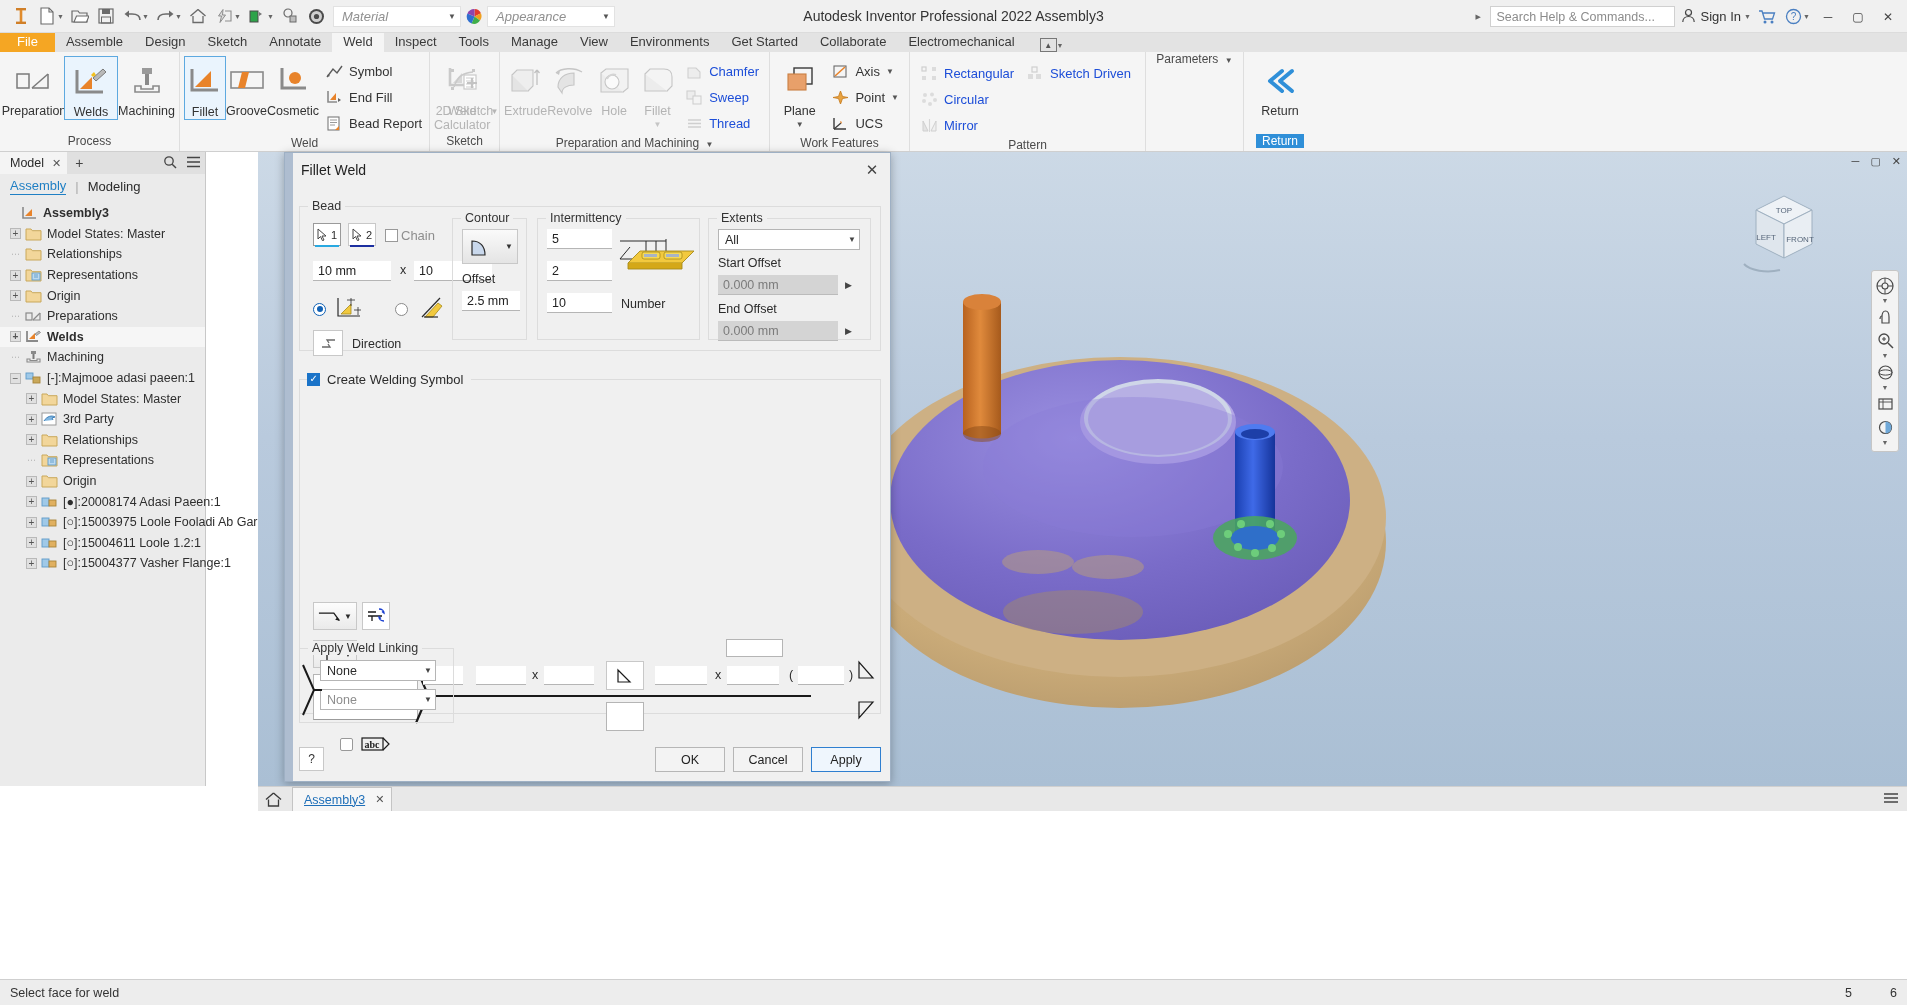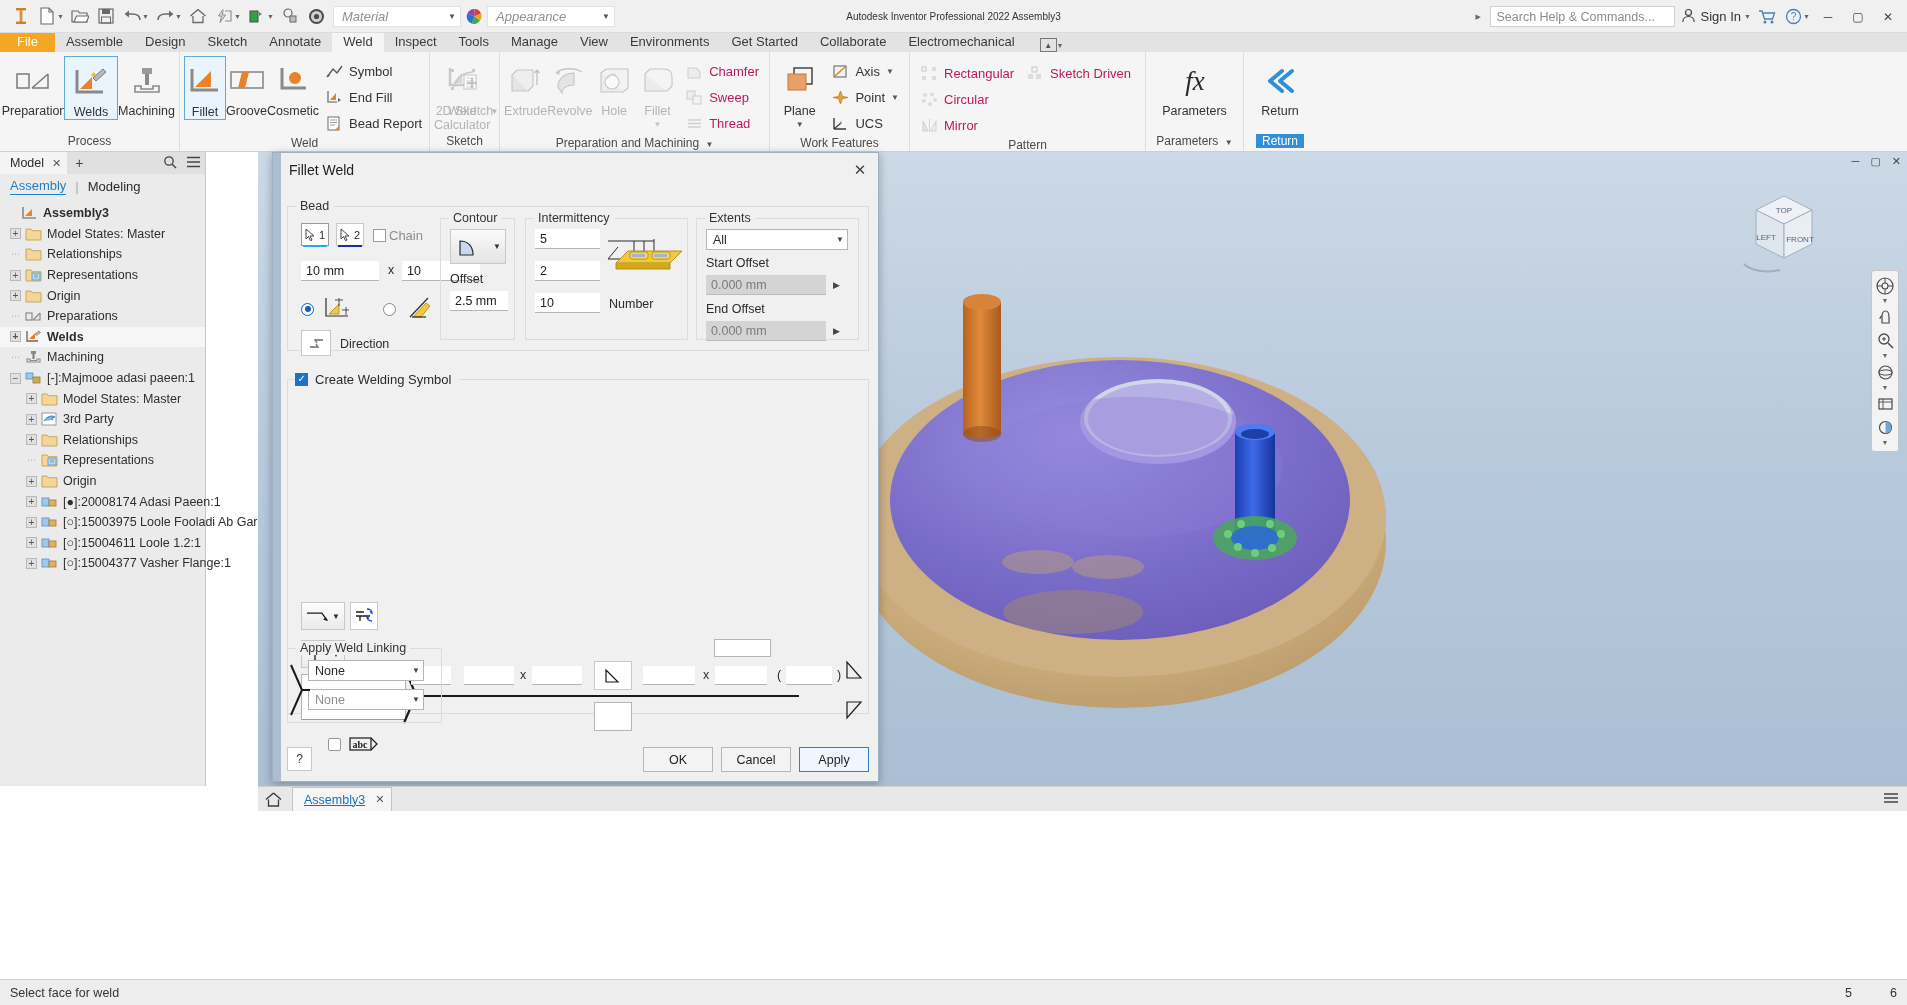--- a/index.html
+++ b/index.html
@@ -26,21 +26,21 @@
   .caret { font-size:7px; color:#666; margin-left:-3px; margin-right:2px; width:8px;}
   .combo-flat {
     height:21px; background:#fff; border:1px solid #e2e2e2;
     display:flex; align-items:center; padding:0 4px 0 8px;
     font-style:italic; color:#909090; font-size:13px;
   }
   .combo-flat .cv { flex:1; }
   .combo-flat .ca { font-size:8px; color:#555; font-style:normal;}
   #apptitle {
     position:absolute; left:50%; transform:translateX(-50%);
-    font-size:10px; color:#333; white-space:nowrap;
+    font-size:14px; color:#333; white-space:nowrap;
   }
   #title-right {
     position:absolute; right:0; top:0; height:33px;
     display:flex; align-items:center;
   }
   #searchbox {
     width:185px; height:21px; border:1px solid #d0d0d0; background:#fff;
     font-size:12.5px; color:#8c8c8c; padding:0 6px;
     display:flex; align-items:center;
   }
@@ -69,21 +69,21 @@
   .panel-title { height:17px; font-size:12px; color:#4a4a4a; text-align:center; line-height:15px;}
   .bigbtn {
     width:60px; display:flex; flex-direction:column; align-items:center;
     padding-top:4px; font-size:12.5px; color:#333; gap:2px;
   }
   .bigbtn.sel { background:#eaf4fd; border:1px solid #5da9e0; }
   .bigbtn.dis { color:#b4b4b4; }
   .bigico { height:42px; display:flex; align-items:center; justify-content:center;}
   .smallcol { display:flex; flex-direction:column; padding-top:2px; }
   .smallbtn { display:flex; align-items:center; gap:6px; height:26px; padding:0 6px; font-size:13px; color:#333; white-space:nowrap;}
-  .smallbtn.dis { color:#be185d; }
+  .smallbtn.dis { color:#1d4ed8; }
   .smico { width:18px; height:18px; display:flex; align-items:center; justify-content:center;}
   .dd-ar { font-size:8px; color:#555; }
   .panel-title .dd-ar { margin-left:3px; }
   #returnhl { background:#2f8fd8; color:#fff; padding:0 6px;}
 
   
   #browser {
     position:absolute; left:0; top:152px; width:206px; height:634px;
     background:#ebebeb; border-right:1px solid #c8c8c8;
   }
@@ -114,21 +114,21 @@
   #navbar {
     position:absolute; right:8px; top:118px; width:28px;
     background:#f3f3f3; border:1px solid #c6c6c6; border-radius:3px;
     display:flex; flex-direction:column; align-items:center; padding:3px 0;
   }
   .navitem { width:24px; height:23px; display:flex; align-items:center; justify-content:center; color:#3c3c3c;}
   .navcar { font-size:7px; color:#666; height:9px;}
 
   
   #dialog {
-    position:absolute; left:272px; top:152px; width:607px; height:630px;
+    position:absolute; left:284px; top:152px; width:607px; height:630px;
     background:#f0f0f0; border:1px solid #9eb0c4;
     box-shadow:0 2px 9px rgba(0,0,0,.28);
   }
   #dlg-left-strip { position:absolute; left:0; top:0; width:8px; height:100%; background:#aebdd0; }
   #dlg-title { height:33px; display:flex; align-items:center; padding-left:16px; font-size:14px; color:#222;
                background:#f0f0f0; }
   #dlg-close { position:absolute; right:4px; top:4px; width:28px; height:25px;
                display:flex; align-items:center; justify-content:center; font-size:15px; color:#444;}
   .grp { position:absolute; border:1px solid #dcdcdc; }
   .grp-lbl { position:absolute; top:-8px; left:8px; background:#f0f0f0; padding:0 4px; font-size:12.5px; color:#333;}
@@ -633,30 +633,20 @@
               </svg>
           </span>
           <span>Sketch Driven</span>
         </div>
       </div>
     </div>
     <div class="panel-title">Pattern</div>
   </div>
 
   <div class="panel" style="width:98px;">
-    <div class="panel-body" style="justify-content:center;">
-      <div class="bigbtn" style="width:86px;">
-        <div class="bigico">
-          <svg width="48" height="36" viewBox="0 0 48 36">
-              <text x="24" y="27" font-size="27" text-anchor="middle" fill="#2b2b2b" font-family="Liberation Serif, serif" font-style="italic">fx</text>
-            </svg>
-        </div>
-        <span>Parameters</span>
-      </div>
-    </div>
     <div class="panel-title">
       <span>Parameters</span>
       <span class="dd-ar">▼</span>
     </div>
   </div>
 
   <div class="panel" style="width:72px; border-right:none;">
     <div class="panel-body" style="justify-content:center;">
       <div class="bigbtn">
         <div class="bigico">

